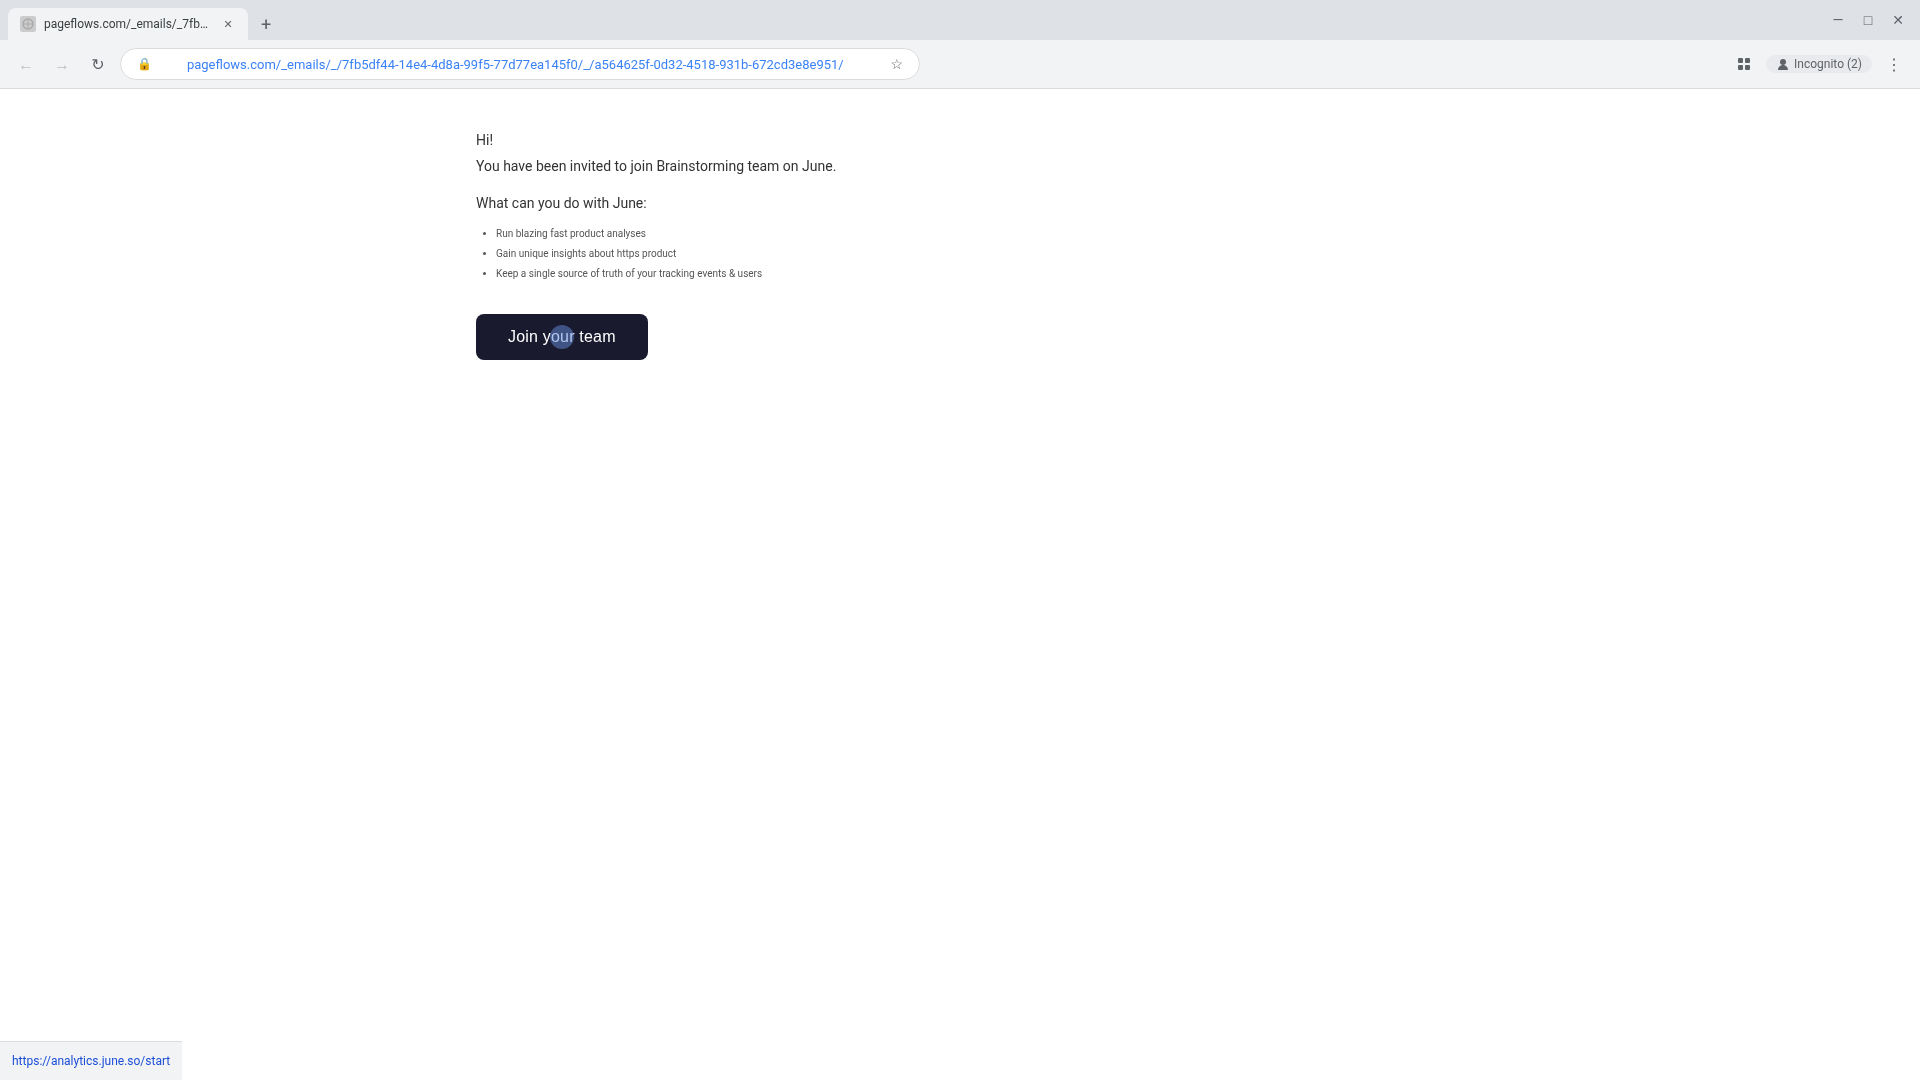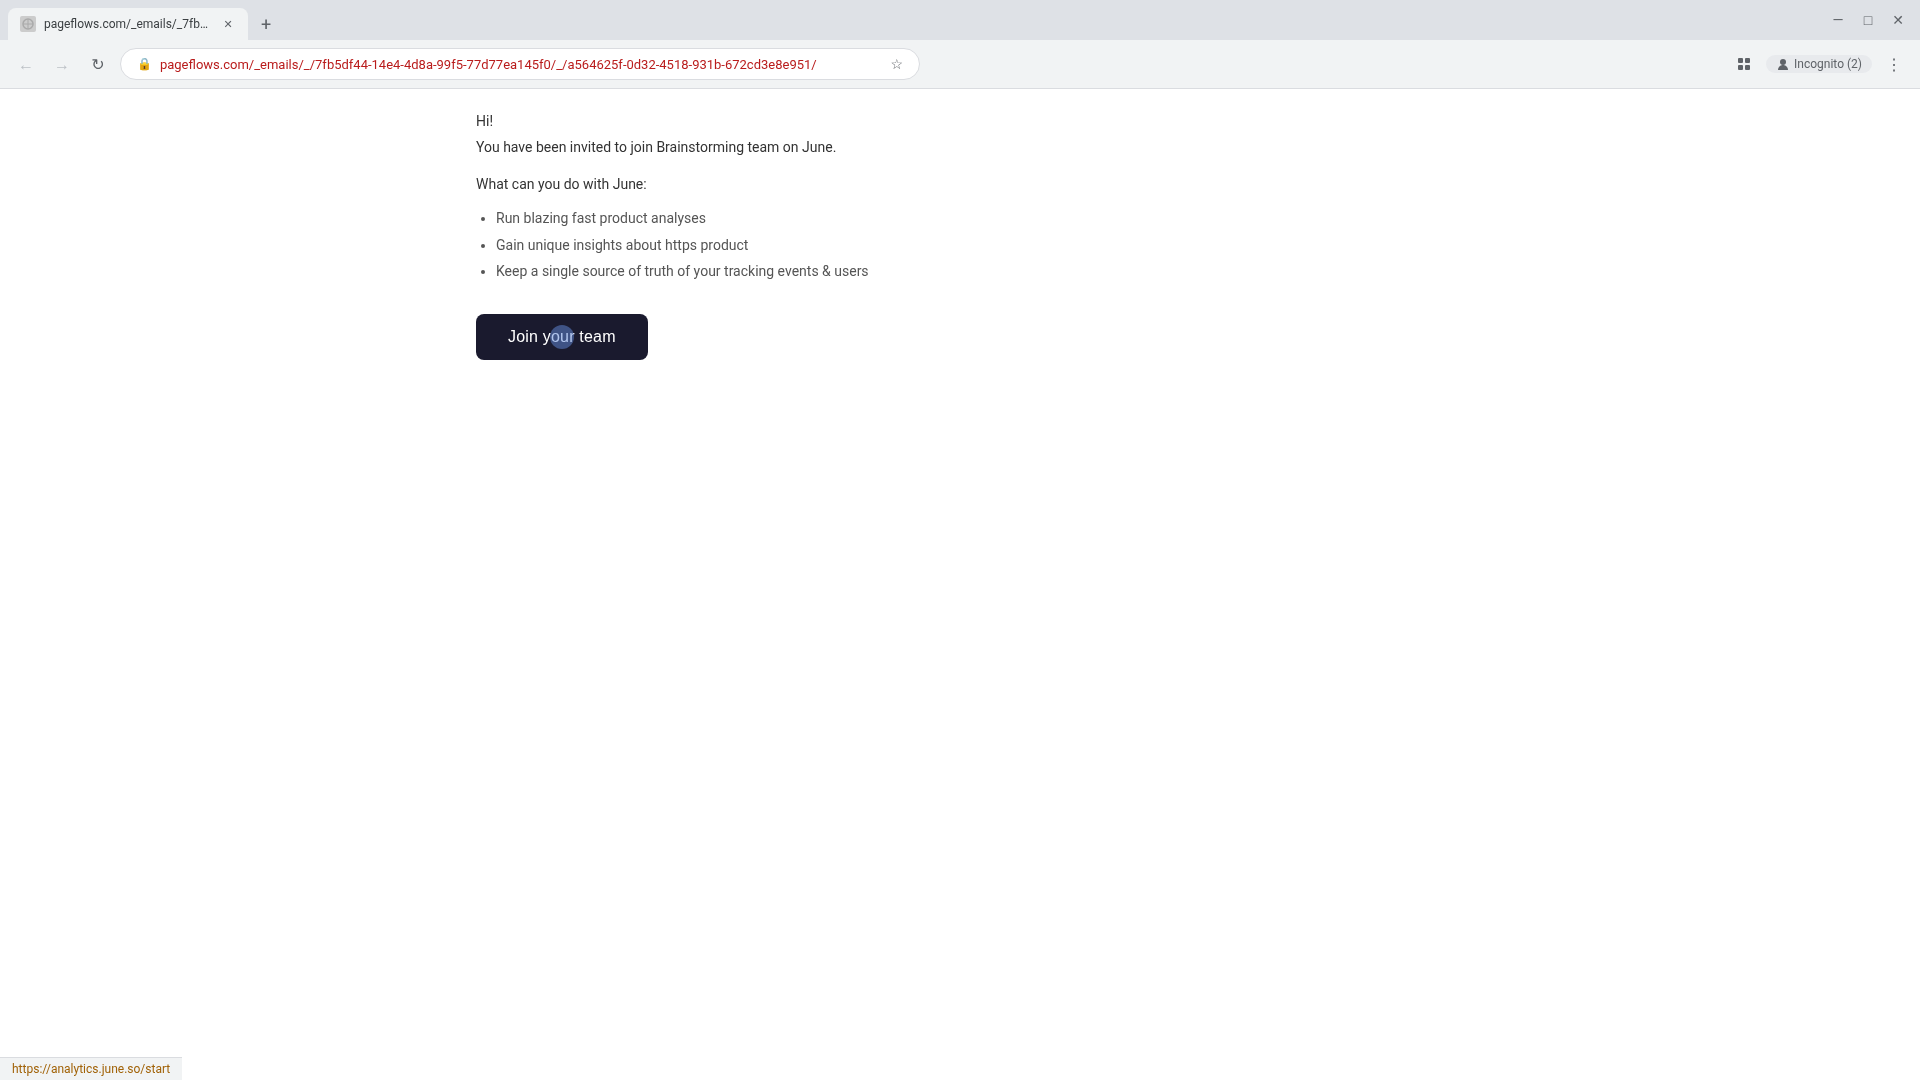--- a/index.html
+++ b/index.html
@@ -149,22 +149,23 @@
       gap: 8px;
     }
 
     .address-bar-lock {
       font-size: 12px;
       color: #5f6368;
     }
 
     .address-bar-url {
       font-size: 13px;
-      color: #b91c1c;
+      color: #3b82f6;
       flex: 1;
+      margin-left: 27px;
     }
 
     .address-bar-star {
       margin-left: auto;
       font-size: 14px;
       color: #5f6368;
     }
 
     .toolbar-right {
       margin-left: auto;
@@ -191,21 +192,21 @@
       gap: 4px;
       font-size: 12px;
       color: #5f6368;
       background: #e8eaed;
       border-radius: 12px;
       padding: 2px 10px;
     }
 
     
     .page-content {
-      padding: 21px 476px;
+      padding: 40px 476px;
       font-size: 14px;
       color: #333;
       line-height: 1.6;
     }
 
     .greeting {
       font-size: 14px;
       color: #333;
       margin-bottom: 4px;
     }
@@ -223,21 +224,21 @@
       margin-top: 14px;
     }
 
     .features-list {
       list-style: disc;
       padding-left: 20px;
       margin-bottom: 32px;
     }
 
     .features-list li {
-      font-size: 14px;
+      font-size: 10px;
       color: #555;
       margin-bottom: 4px;
     }
 
     .join-btn {
       display: inline-block;
       background: #1a1a2e;
       color: #ffffff;
       border: none;
       border-radius: 8px;
@@ -263,23 +264,23 @@
       pointer-events: none;
     }
 
     
     .status-bar {
       position: fixed;
       bottom: 0;
       left: 0;
       background: #f1f3f4;
       border-top: 1px solid #dadce0;
-      padding: 4px 12px;
+      padding: 12px 12px;
       font-size: 12px;
-      color: #a16207;
+      color: #1d4ed8;
       z-index: 100;
     }
   </style>
 </head>
 <body>
 
 <div class="browser-chrome">
 
   <div class="tab-bar">
     <div class="tab">

